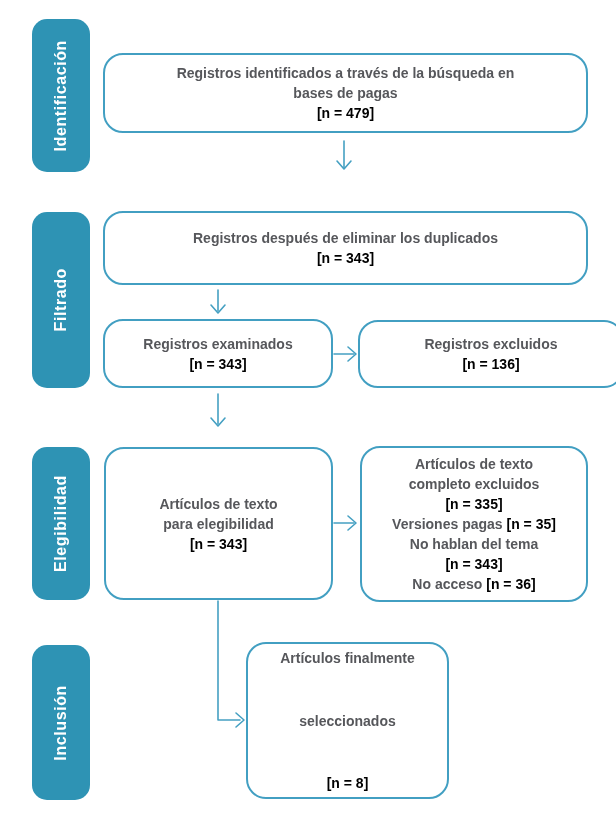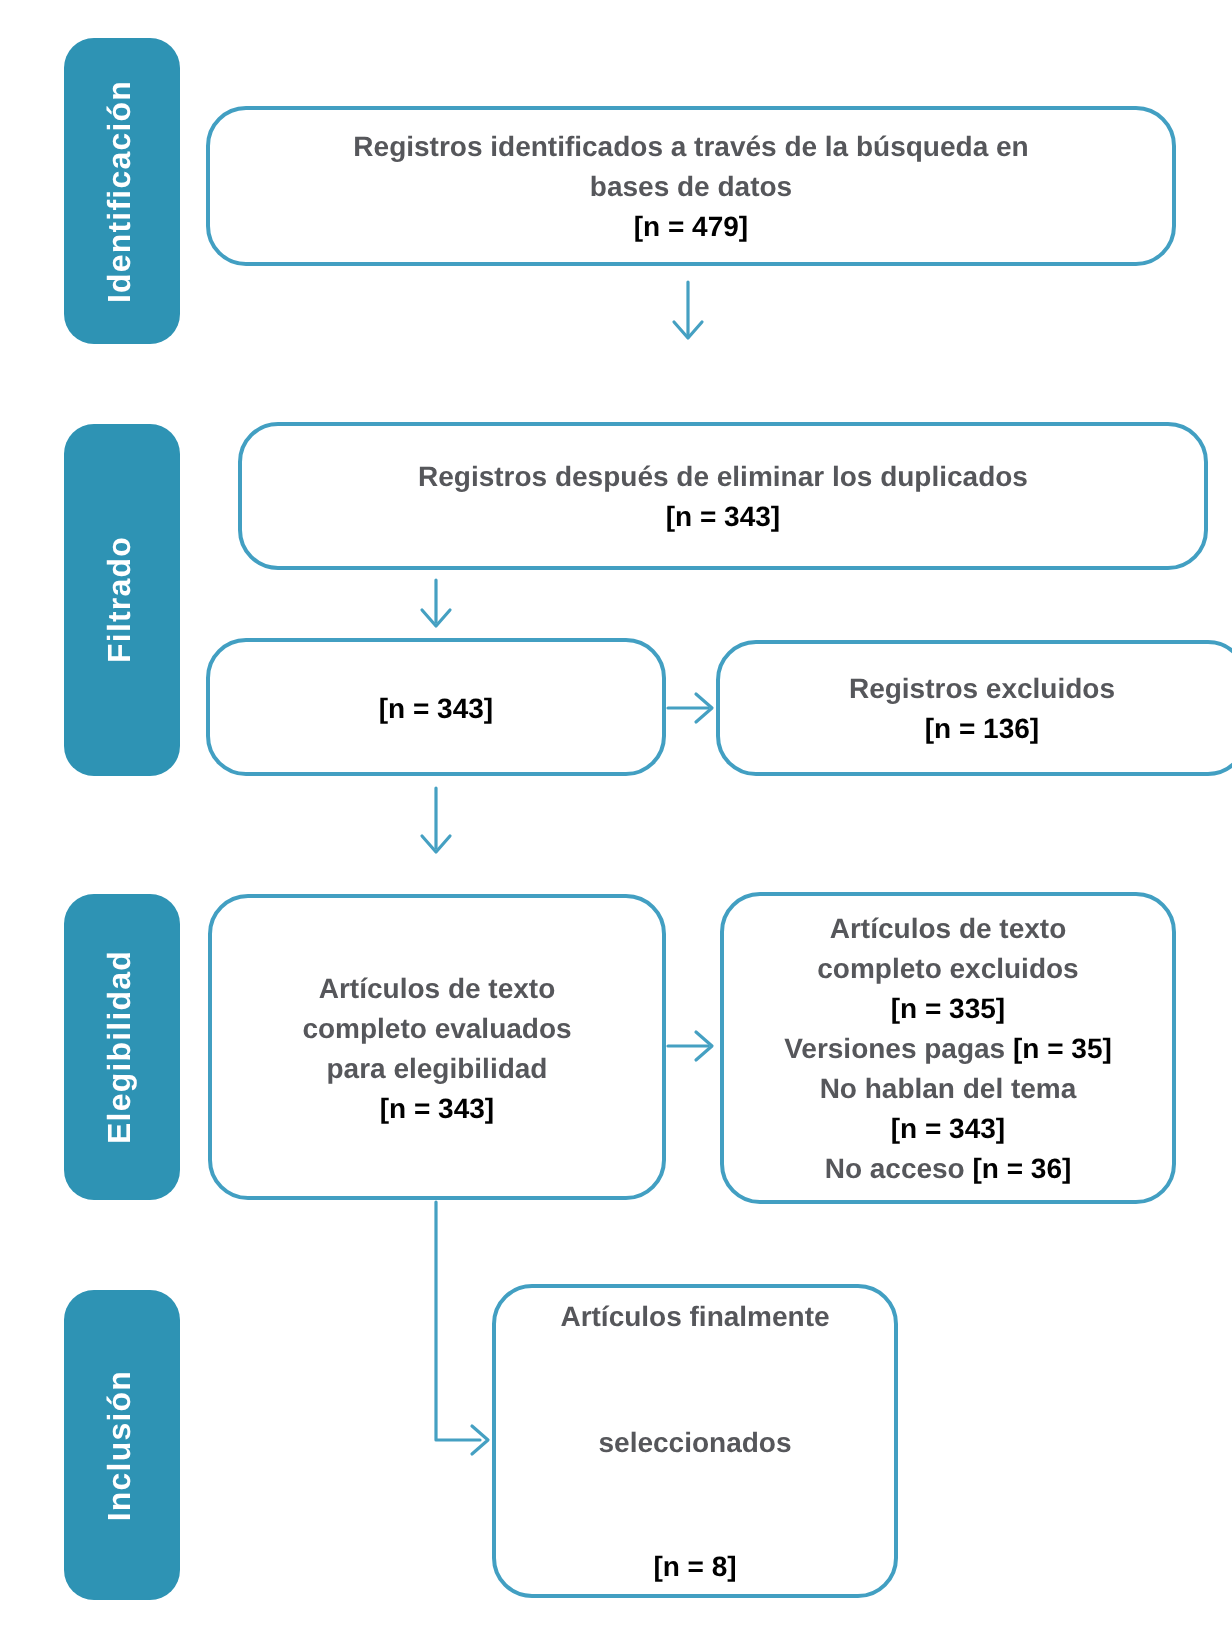--- a/index.html
+++ b/index.html
@@ -28,21 +28,21 @@
 
   
   .box{
     position:absolute;box-sizing:border-box;background:#ffffff;
     border:2px solid #429FC2;border-radius:20px;
     display:flex;flex-direction:column;justify-content:center;
     text-align:center;font-weight:bold;font-size:14px;
     color:#56575B;line-height:20px;padding:4px 20px;
   }
   .b1{left:103px;top:53px;width:485px;height:80px;}
-  .b2{left:103px;top:211px;width:485px;height:74px;margin-left:16px;}
+  .b2{left:103px;top:211px;width:485px;height:74px;}
   .b3{left:103px;top:319px;width:230px;height:69px;}
   .b4{left:358px;top:320px;width:266px;height:68px;}
   .b5{left:104px;top:447px;width:229px;height:153px;}
   .b6{left:360px;top:446px;width:228px;height:156px;padding:4px 2px;}
   .b7{left:246px;top:642px;width:203px;height:157px;justify-content:space-between;}
 
   .line{display:block;}
   .dark{color:#56575B;}
   .teal{color:#000000;}
 
@@ -62,37 +62,37 @@
   </div>
   <div class="stage stage3">
     <span class="vlabel">Elegibilidad</span>
   </div>
   <div class="stage stage4">
     <span class="vlabel">Inclusión</span>
   </div>
 
   <div class="box b1">
       <div class="line"><span class="dark">Registros identificados a través de la búsqueda en</span></div>
-      <div class="line"><span class="dark">bases de datos</span></div>
+      <div class="line"><span class="dark">bases de pagas</span></div>
       <div class="line"><span class="teal">[n = 479]</span></div>
     </div>
   <div class="box b2">
       <div class="line"><span class="dark">Registros después de eliminar los duplicados</span></div>
       <div class="line"><span class="teal">[n = 343]</span></div>
     </div>
   <div class="box b3">
+      <div class="line"><span class="dark">Registros examinados</span></div>
       <div class="line"><span class="teal">[n = 343]</span></div>
     </div>
   <div class="box b4">
       <div class="line"><span class="dark">Registros excluidos</span></div>
       <div class="line"><span class="teal">[n = 136]</span></div>
     </div>
   <div class="box b5">
       <div class="line"><span class="dark">Artículos de texto</span></div>
-      <div class="line"><span class="dark">completo evaluados</span></div>
       <div class="line"><span class="dark">para elegibilidad</span></div>
       <div class="line"><span class="teal">[n = 343]</span></div>
     </div>
   <div class="box b6">
       <div class="line"><span class="dark">Artículos de texto</span></div>
       <div class="line"><span class="dark">completo excluidos</span></div>
       <div class="line"><span class="teal">[n = 335]</span></div>
       <div class="line"><span class="dark">Versiones pagas </span><span class="teal">[n = 35]</span></div>
       <div class="line"><span class="dark">No hablan del tema</span></div>
       <div class="line"><span class="teal">[n = 343]</span></div>

